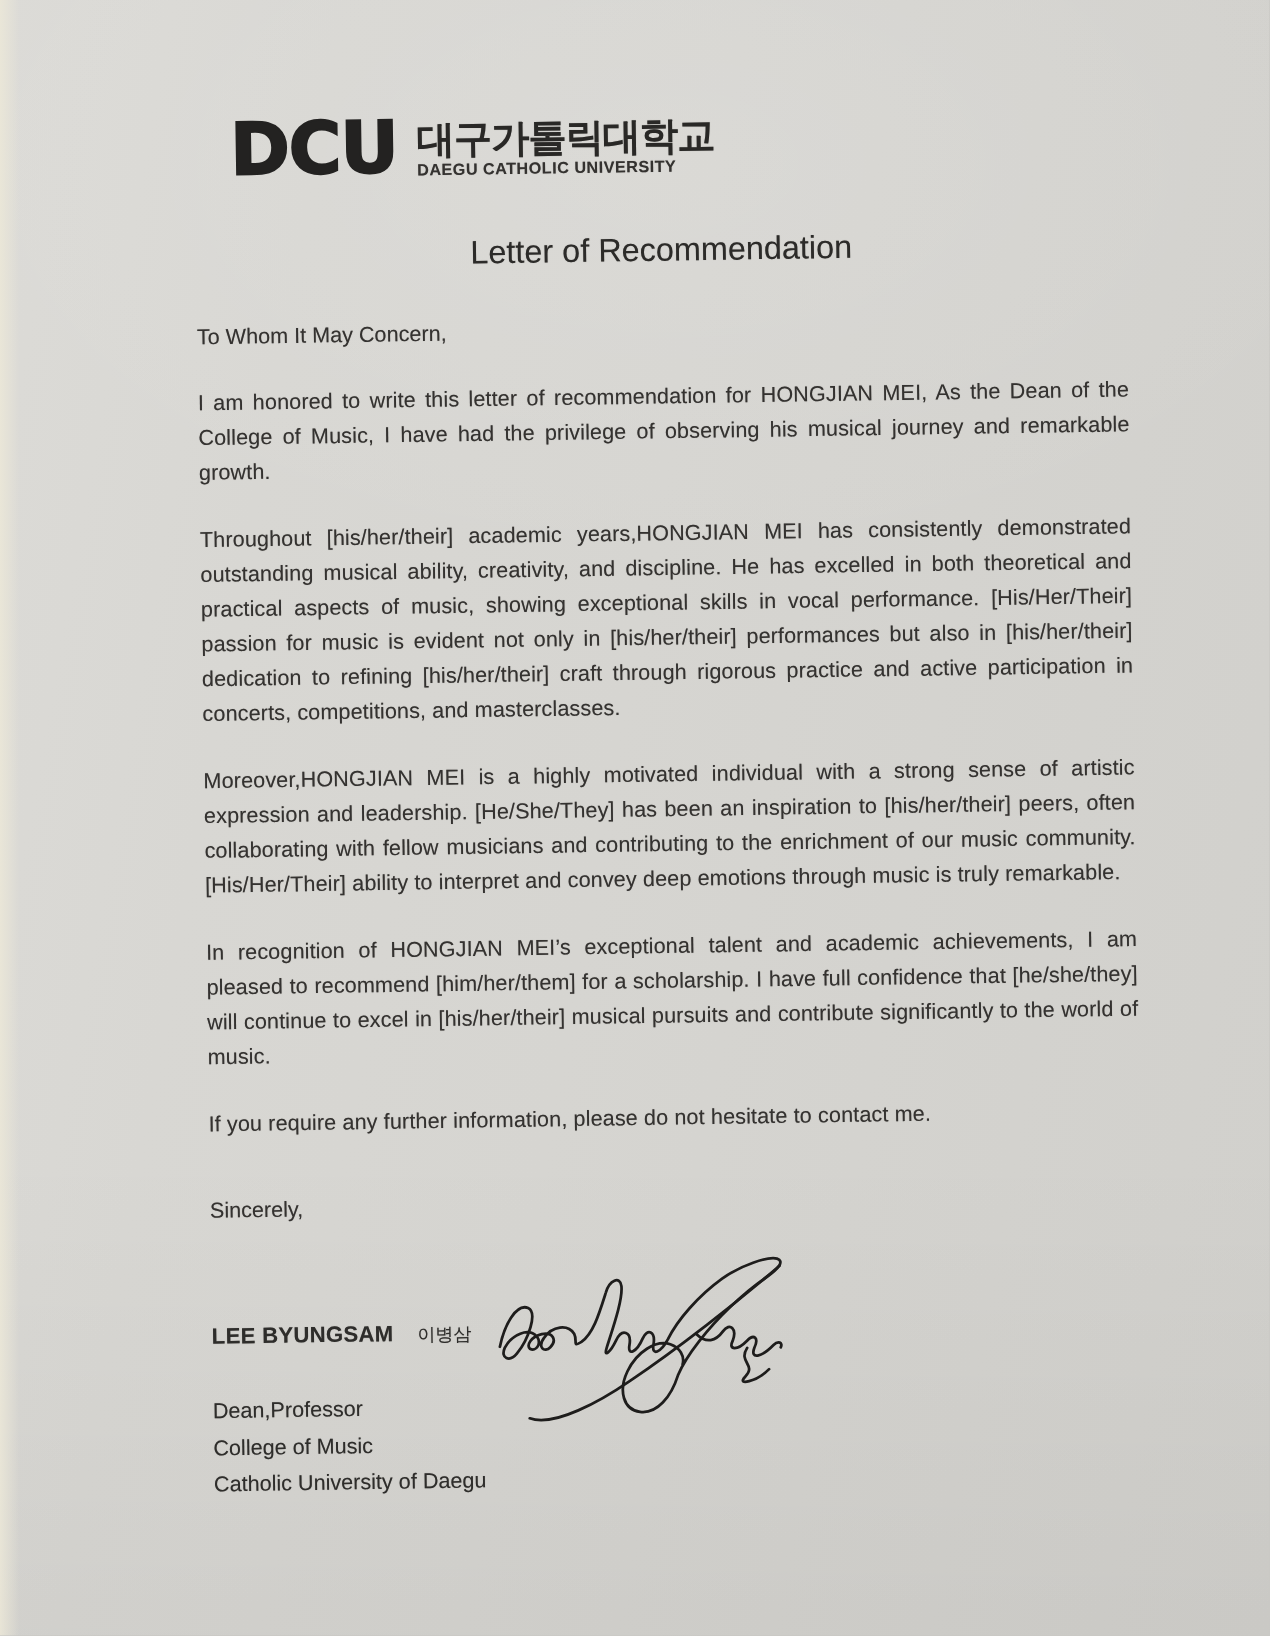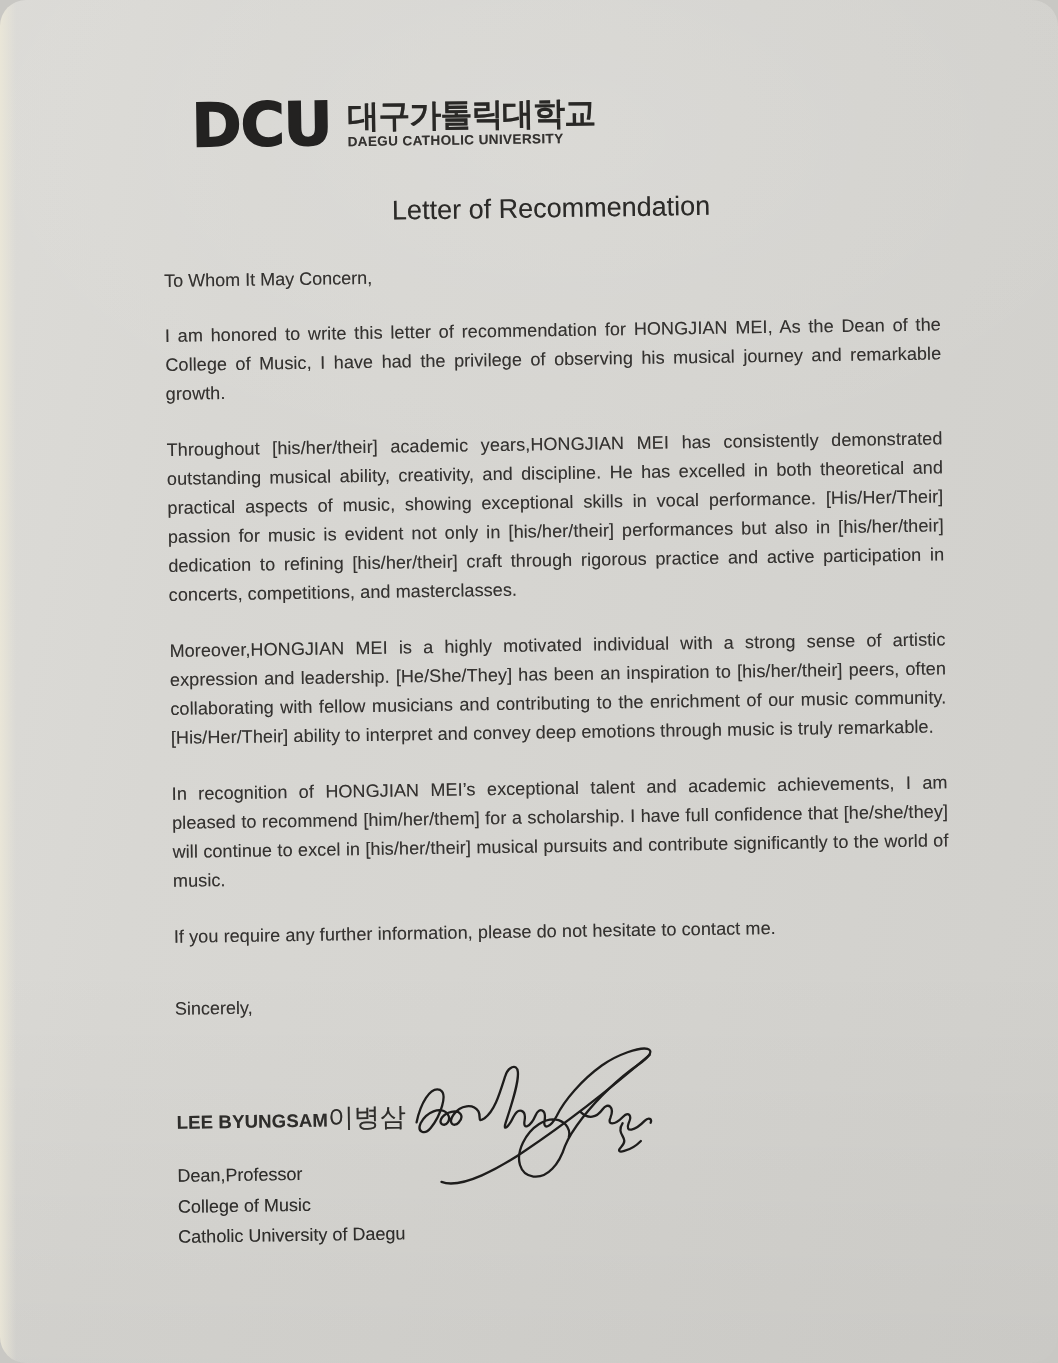--- a/index.html
+++ b/index.html
@@ -12,21 +12,20 @@
     width: 1058px;
     height: 1363px;
     overflow: hidden;
     background:
       linear-gradient(90deg, rgba(236,232,216,0.85) 0px, rgba(236,232,216,0) 16px),
       radial-gradient(ellipse 900px 500px at 52% 10%, rgba(255,255,255,0.10), rgba(255,255,255,0) 70%),
       linear-gradient(180deg, rgba(0,0,0,0) 70%, rgba(0,0,0,0.035) 100%),
       linear-gradient(100deg, #dcdbd7 0%, #d8d7d3 22%, #d6d5d1 48%, #d3d2ce 78%, #d1d0cc 100%);
     font-family: "Liberation Sans", "DejaVu Sans", sans-serif;
     color: #343230;
-    border-radius: 26px;
   }
   .letter-content {
     position: absolute;
     top: 0; left: 0; right: 0;
     padding: 86px 122px 0 160px;
     transform: rotate(-0.85deg);
     transform-origin: 85% 0;
     text-shadow: 0 0 0.6px rgba(62,60,56,0.45);
   }
 
@@ -87,21 +86,22 @@
     align-items: baseline;
     height: 30px;
   }
   .sig-name-en {
     font-size: 18.5px;
     font-weight: bold;
     letter-spacing: 0.2px;
     color: #2e2d2b;
   }
   .sig-name-kr {
-    font-size: 26px;
+    margin-left: 20px;
+    font-size: 15px;
     color: #2e2d2b;
   }
   .sig-svg {
     position: absolute;
     left: 228px;
     top: -55px;
     width: 270px;
     height: 160px;
     pointer-events: none;
   }

